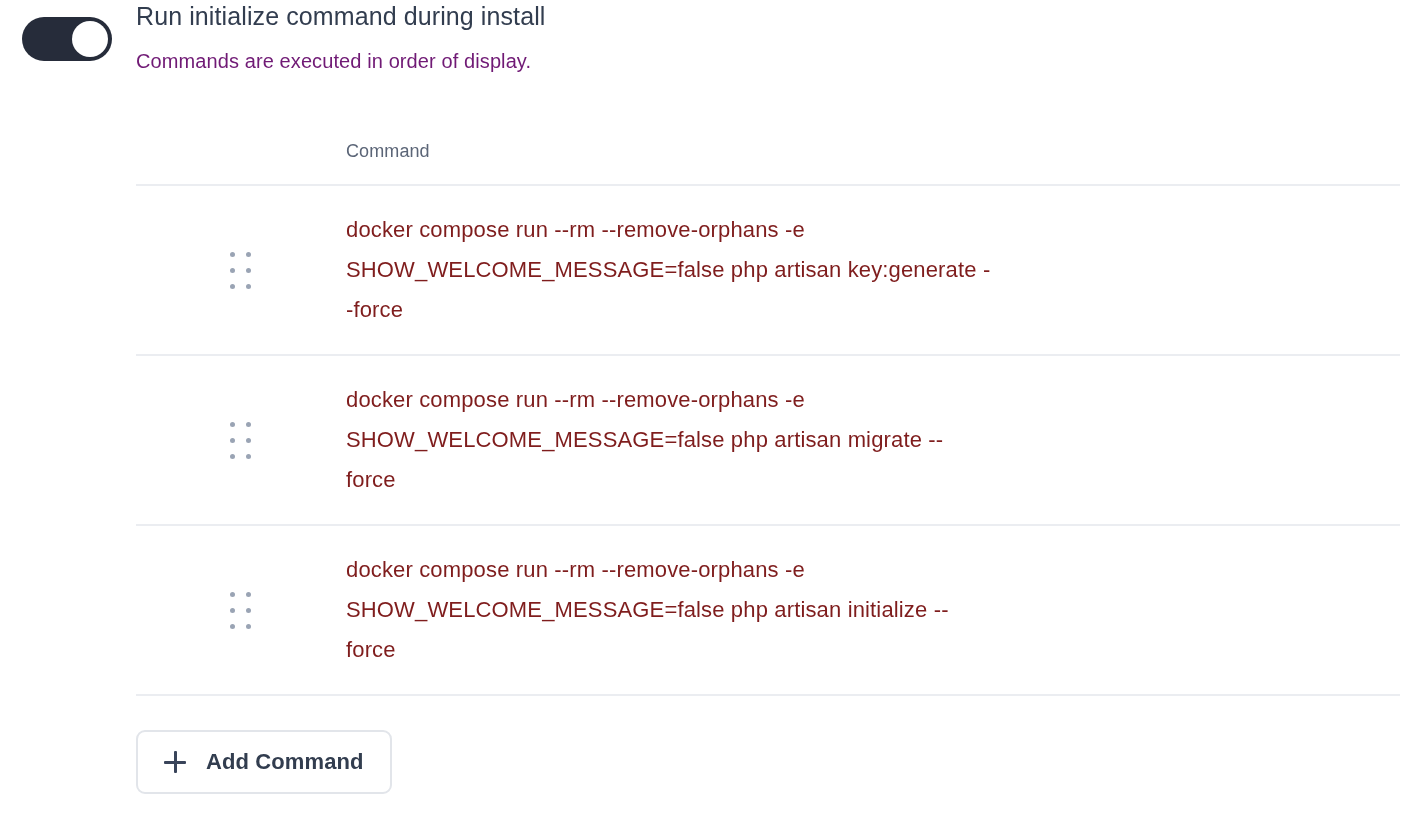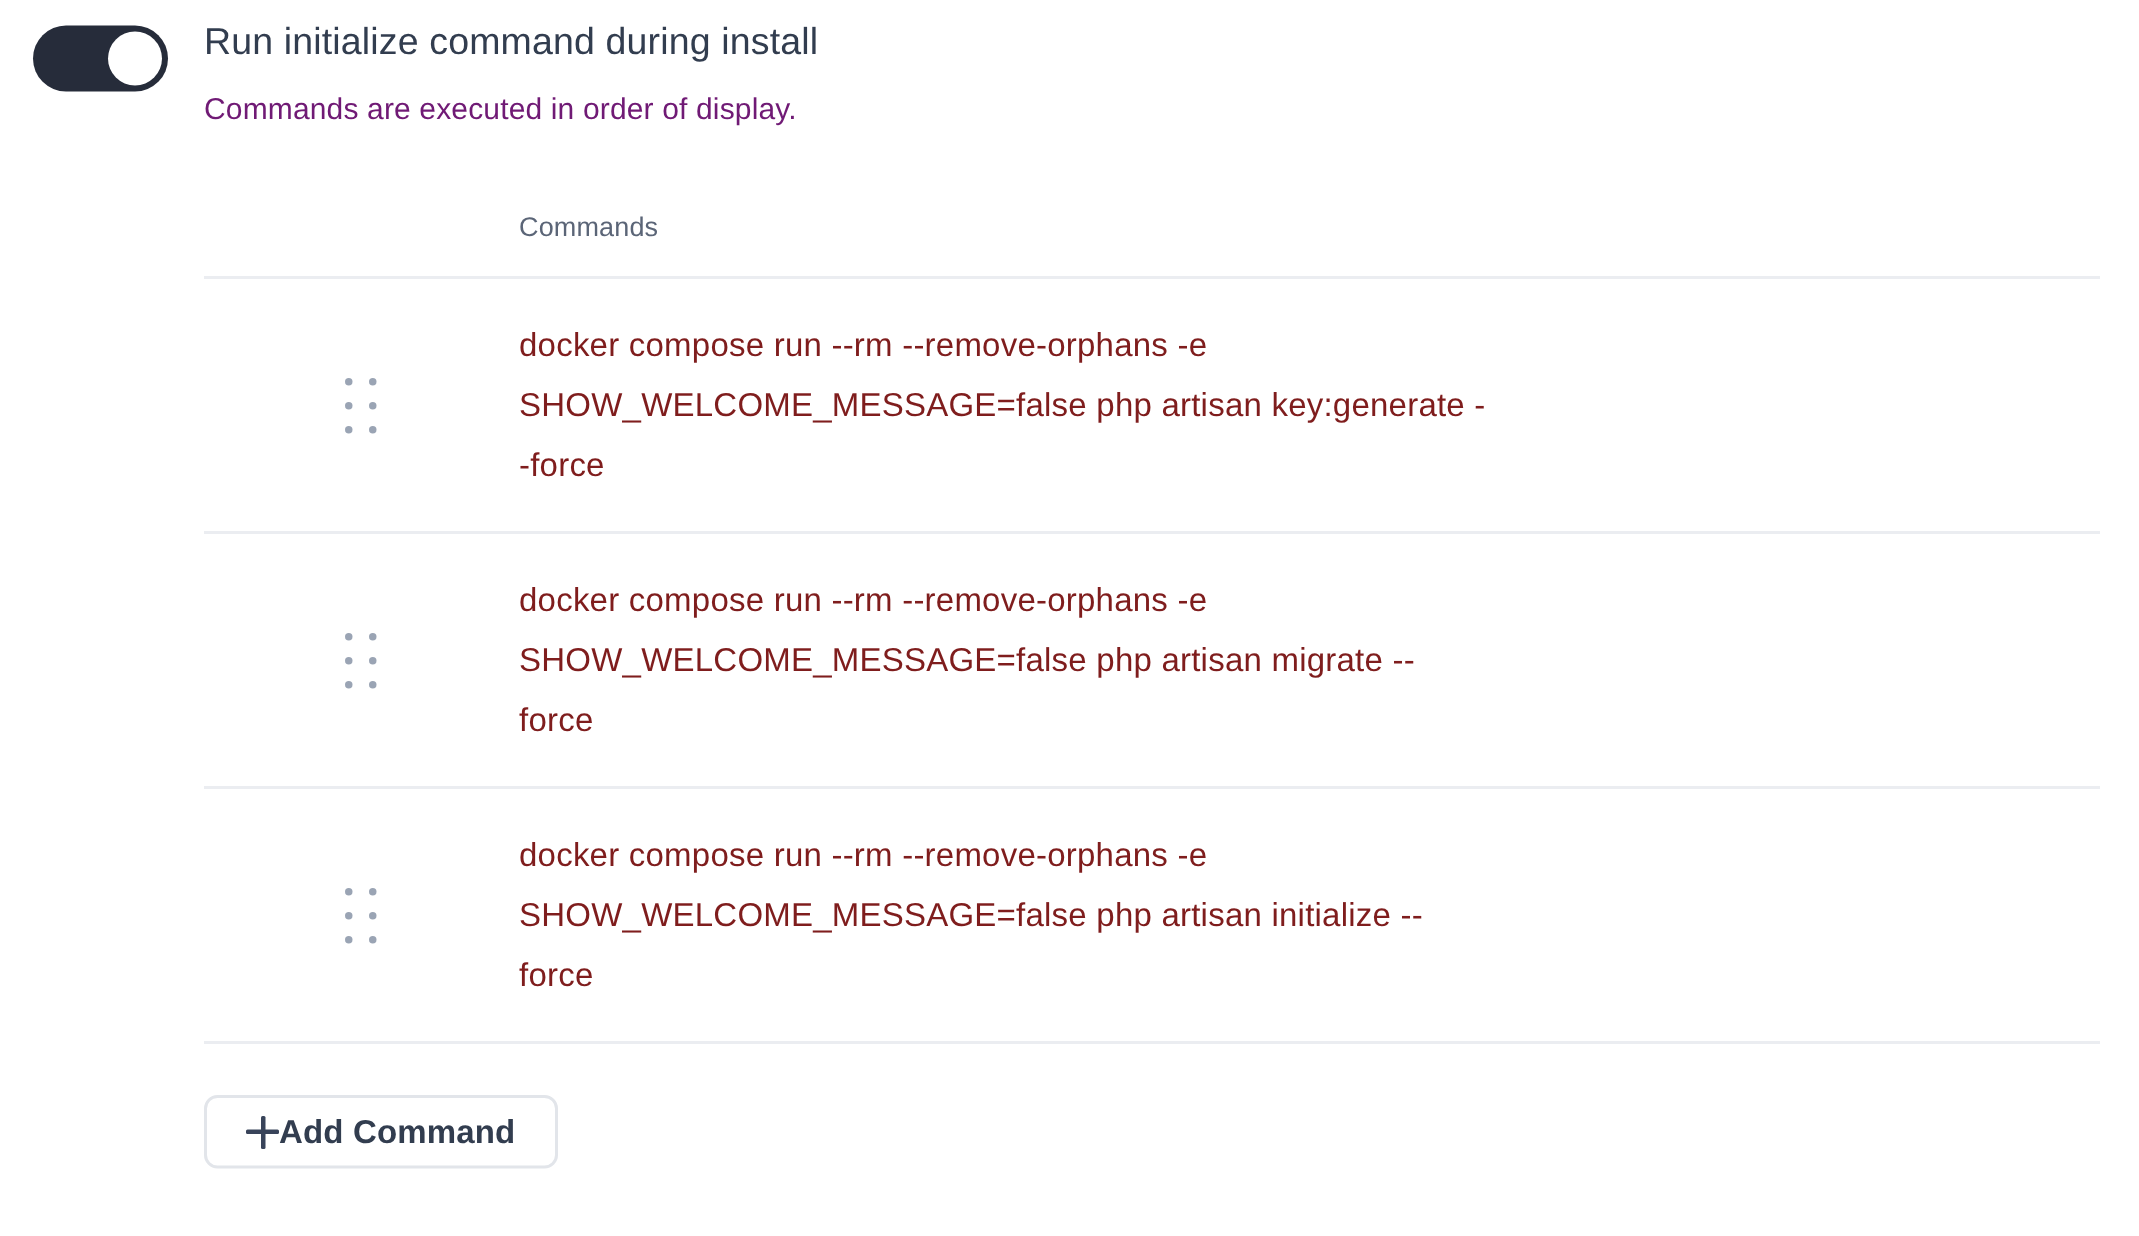--- a/index.html
+++ b/index.html
@@ -46,21 +46,20 @@
     top: 4px;
     left: 50px;
     width: 36px;
     height: 36px;
     border-radius: 50%;
     background: #ffffff;
   }
 
   .title-block {
     margin-left: 24px;
-    padding-top: 12px;
   }
 
   .title {
     font-size: 25px;
     line-height: 32px;
     font-weight: 400;
     color: #323d4f;
     letter-spacing: 0.1px;
     white-space: nowrap;
   }
@@ -147,25 +146,25 @@
     max-width: 645px;
     word-break: normal;
     overflow-wrap: break-word;
   }
 
   
   .add-btn {
     position: absolute;
     left: 136px;
     top: 730px;
-    height: 49px;
+    height: 64px;
     padding: 0 26px;
     display: inline-flex;
     align-items: center;
-    gap: 0;
+    gap: 20px;
     background: #ffffff;
     border: 2px solid #e2e5ea;
     border-radius: 9px;
     cursor: pointer;
     font-family: "Liberation Sans", sans-serif;
   }
 
   .plus-icon {
     position: relative;
     width: 22px;
@@ -213,21 +212,21 @@
       <div class="subtitle">Commands are executed in order of display.</div>
     </div>
 
   </div>
 
   <div class="table">
 
     <div class="table-head">
       <div class="col-handle"></div>
       <div class="col-command">
-        <span class="th-command">Commands</span>
+        <span class="th-command">Command</span>
       </div>
     </div>
 
     <div class="row">
       <div class="handle-cell">
         <span class="drag-handle">
           <i></i>
             <i></i>
             <i></i>
             <i></i>

